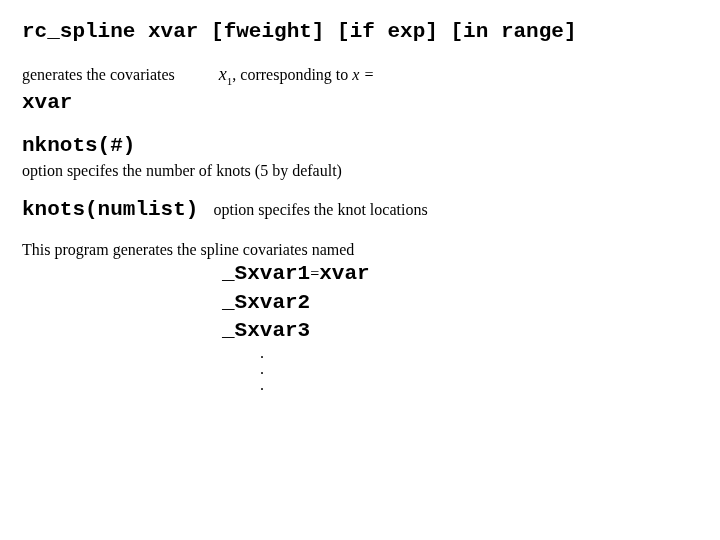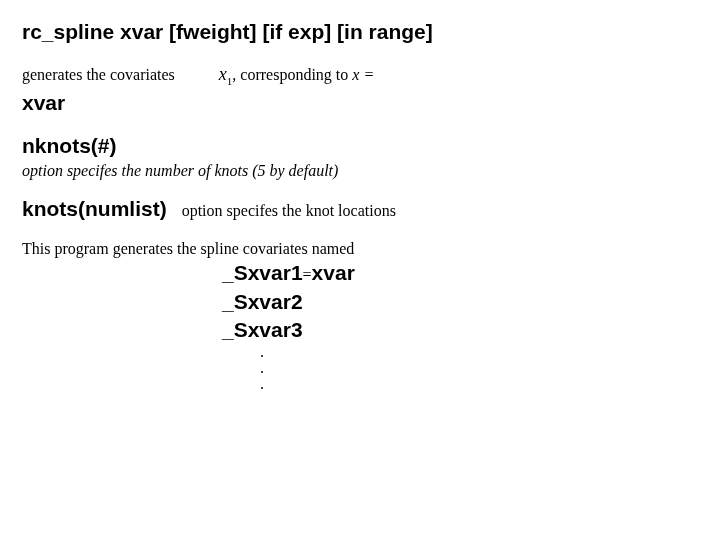--- a/index.html
+++ b/index.html
@@ -7,21 +7,21 @@
       font-size: 20px;
       background: #fff;
       color: #000;
       margin: 0;
       padding: 18px 16px 18px 22px;
       width: 720px;
       box-sizing: border-box;
       line-height: 1.35;
     }
     .mono {
-      font-family: Liberation Sans, sans-serif;
+      font-family: Liberation Mono, monospace;
       font-size: 21px;
       font-weight: bold;
     }
     .serif {
       font-family: "Times New Roman", Times, serif;
       font-size: 16px;
     }
     .block {
       margin-bottom: 14px;
     }
@@ -31,21 +31,20 @@
     .options-row-a {
       display: flex;
       flex-direction: column;
       align-items: flex-start;
     }
     .options-label {
       margin-right: 10px;
     }
     .options-desc {
       max-width: 330px;
-      font-style: italic;
     }
     .covariate-list {
       padding-left: 200px;
     }
     .covariate-row {
       display: flex;
       align-items: baseline;
       text-align: center;
     }
     .dots {

